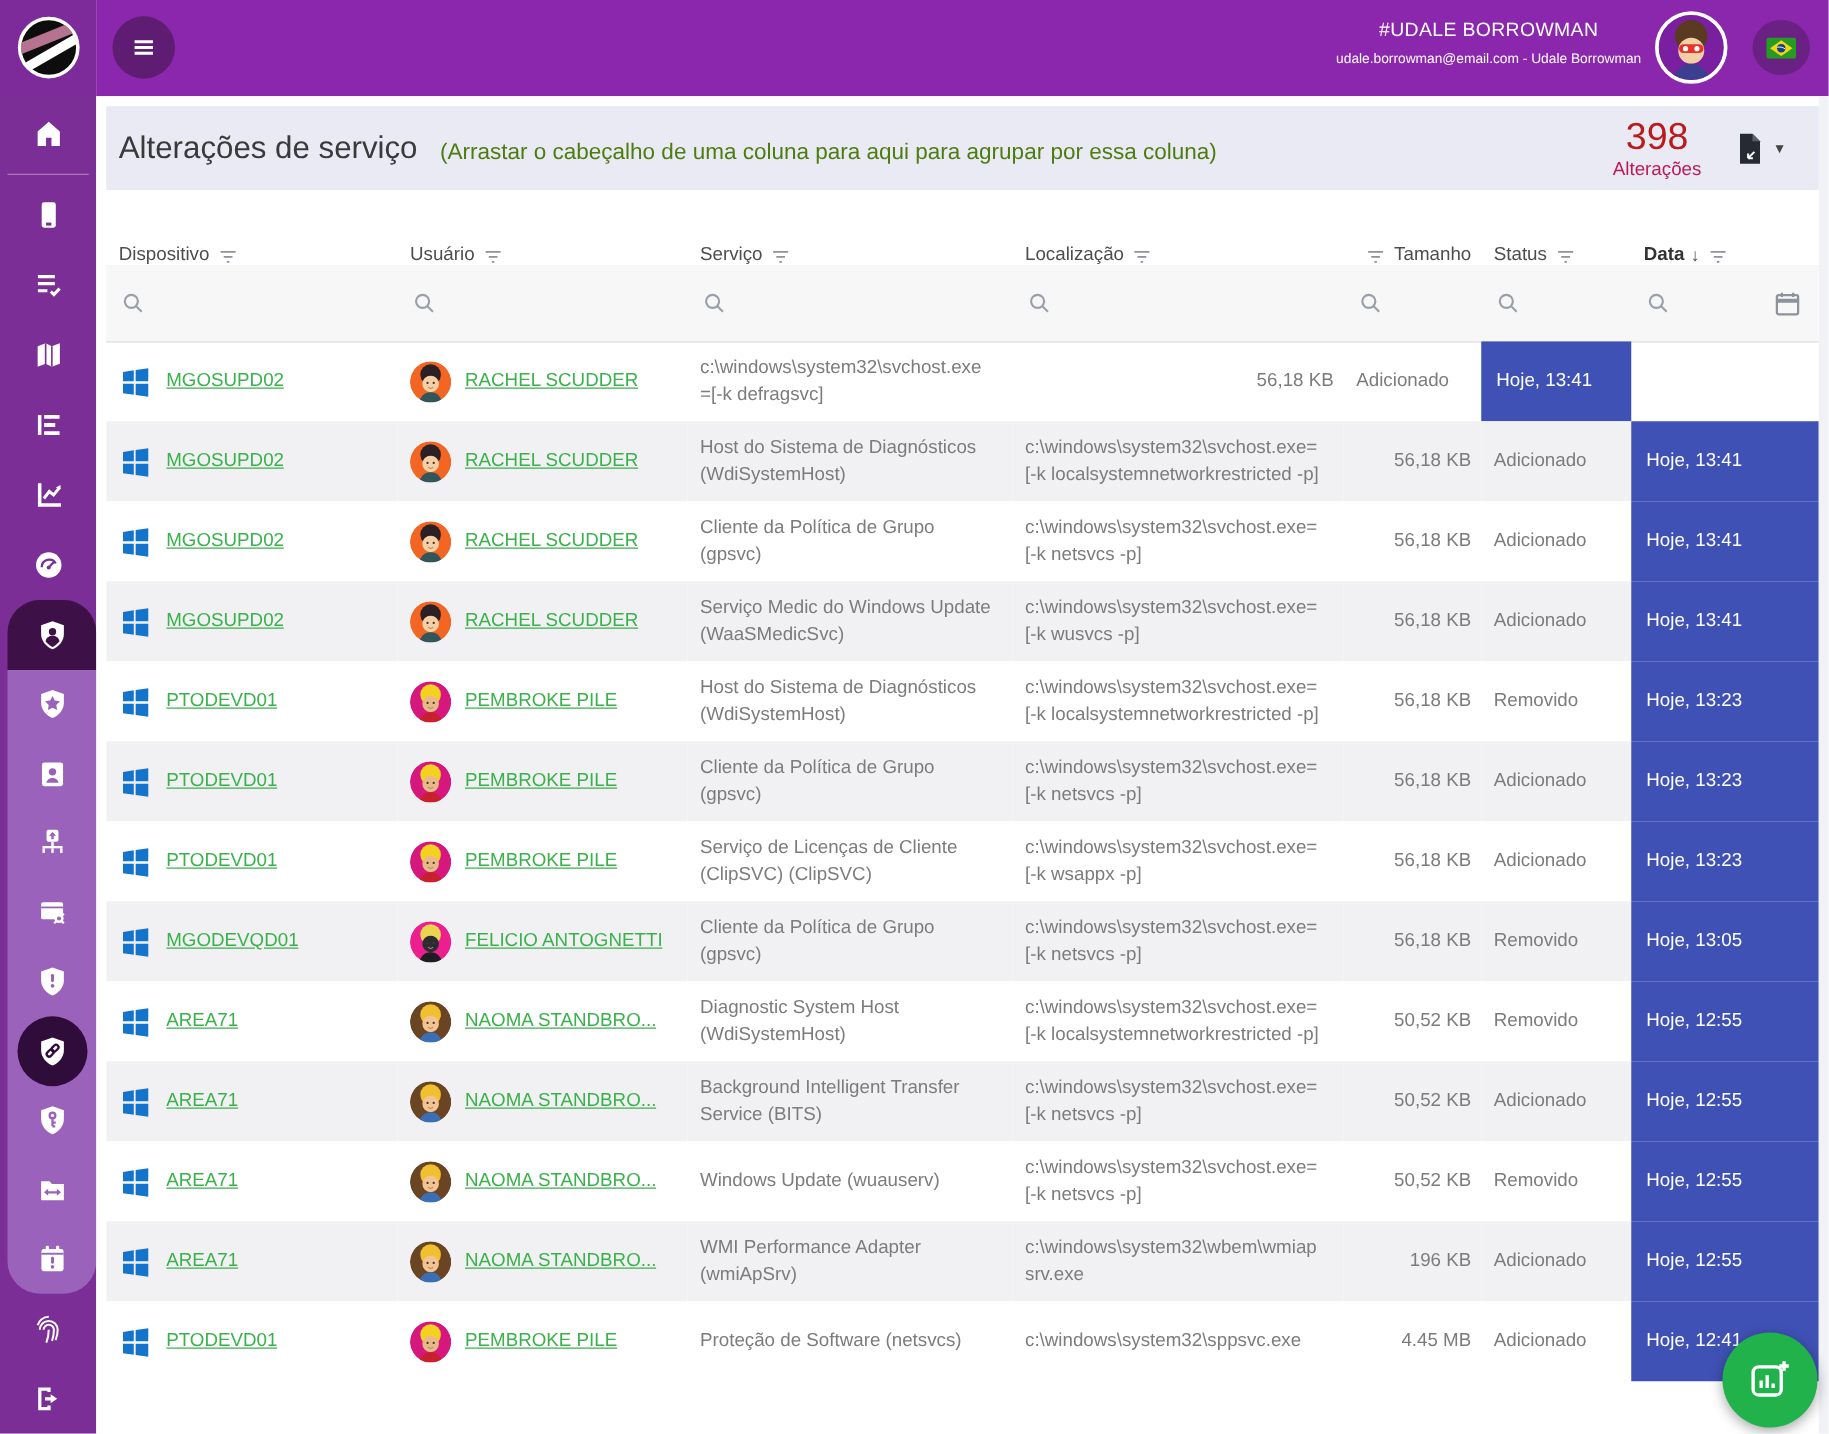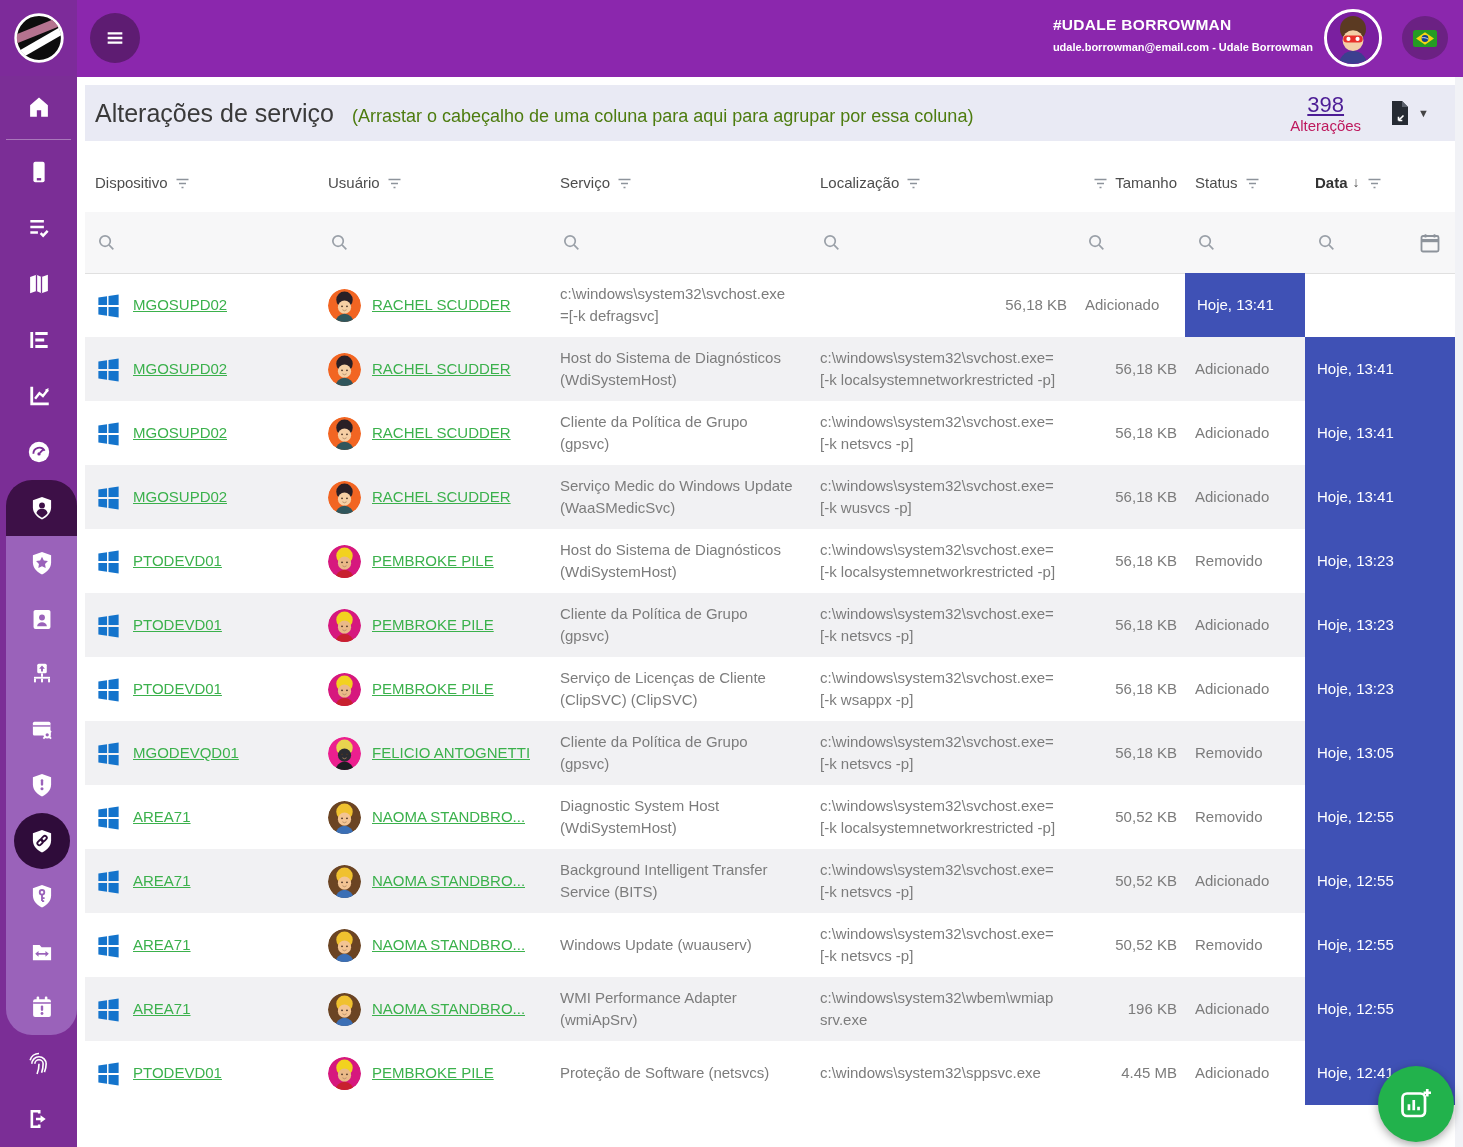--- a/index.html
+++ b/index.html
@@ -15,41 +15,41 @@
   .side-divider{border-top:1px solid rgba(255,255,255,.35);margin:4px 6px 4px 6px;}
   .group-cap{background:#3d1047;--cut:#3d1047;margin-left:6px;border-radius:26px 26px 0 0;}
   .subgroup{background:#9a62ba;--cut:#9a62ba;margin-left:6px;border-radius:0 0 26px 26px;display:flex;flex-direction:column;}
   .subgroup .side-item{height:55.5px;}
   .active-circle{width:56px;height:56px;border-radius:50%;background:#2f0c3a;--cut:#2f0c3a;display:flex;align-items:center;justify-content:center;}
 
   
   .topbar{position:absolute;left:77px;top:0;width:1386px;height:77px;background:#8b27ad;color:#fff;}
   .burger{position:absolute;left:13px;top:13px;width:50px;height:50px;border-radius:50%;background:#5e1c72;display:flex;align-items:center;justify-content:center;cursor:pointer;}
   .burger svg{width:22px;height:22px;}
-  .whoami{position:absolute;right:150px;top:12px;text-align:left;line-height:1.7;font-weight:bold;}
+  .whoami{position:absolute;right:150px;top:12px;text-align:center;line-height:1.7;}
   .whoami .l1{font-size:15.5px;letter-spacing:.3px;}
   .whoami .l2{font-size:11px;}
   .top-avatar{position:absolute;right:81px;top:9px;width:58px;height:58px;border-radius:50%;background:#7a1fa0;border:3px solid #fff;overflow:hidden;cursor:pointer;box-sizing:border-box;}
   .flag-btn{position:absolute;right:15px;top:16px;width:46px;height:44px;border-radius:50%;background:#6b2183;display:flex;align-items:center;justify-content:center;cursor:pointer;}
 
   
   .main{position:absolute;left:77px;top:77px;width:1386px;height:1070px;background:#fff;}
   .scrollstrip{position:absolute;right:0;top:0;width:8px;height:1070px;background:#f1f2f6;}
-  .band{position:absolute;left:8px;top:8px;width:1370px;height:56px;background:#e9eaf4;display:flex;align-items:center;}
+  .band{position:absolute;left:8px;top:8px;width:1370px;height:67px;background:#e9eaf4;display:flex;align-items:center;}
   .band .title{font-size:25px;color:#3a3a3a;margin-left:10px;white-space:nowrap;}
   .band .hint{font-size:18px;color:#4d7c0f;margin-left:18px;margin-top:6px;white-space:nowrap;}
   .count-block{margin-left:auto;text-align:center;line-height:1.15;}
-  .count-block .num{font-size:22px;color:#4c1d95;text-decoration:underline;}
+  .count-block .num{font-size:30px;color:#b91c1c;}
   .count-block .lbl{font-size:15px;color:#be185d;}
   .export-btn{display:flex;align-items:center;margin:0 26px 0 28px;cursor:pointer;}
   .export-btn .caret{font-size:11px;color:#444;margin-left:7px;}
 
   .grid7{display:grid;grid-template-columns:233px 232px 260px 265px 110px 120px 150px;}
   .cols{position:absolute;left:8px;top:75px;width:1370px;height:60px;background:#fff;border-bottom:1px solid #e4e4e4;}
-  .hcell{display:flex;align-items:center;padding-left:10px;font-size:15px;color:#4d4d4d;cursor:pointer;}
+  .hcell{display:flex;align-items:flex-end;padding-left:10px;font-size:15px;color:#4d4d4d;cursor:pointer;}
   .hcell .flt{margin-left:7px;margin-top:3px;}
   .hcell.right{justify-content:flex-end;padding-right:8px;}
   .hcell.right .flt{margin:3px 7px 0 0;}
   .hcell.bold span.lab{font-weight:bold;color:#333;}
   .sort{margin-left:5px;color:#555;font-size:14px;}
 
   .searchrow{position:absolute;left:8px;top:135px;width:1370px;height:61px;background:#f7f7f8;border-bottom:1px solid #e0e0e0;}
   .scell{display:flex;align-items:center;padding-left:12px;cursor:text;}
   .scell.with-cal{justify-content:space-between;padding-right:14px;}
 

